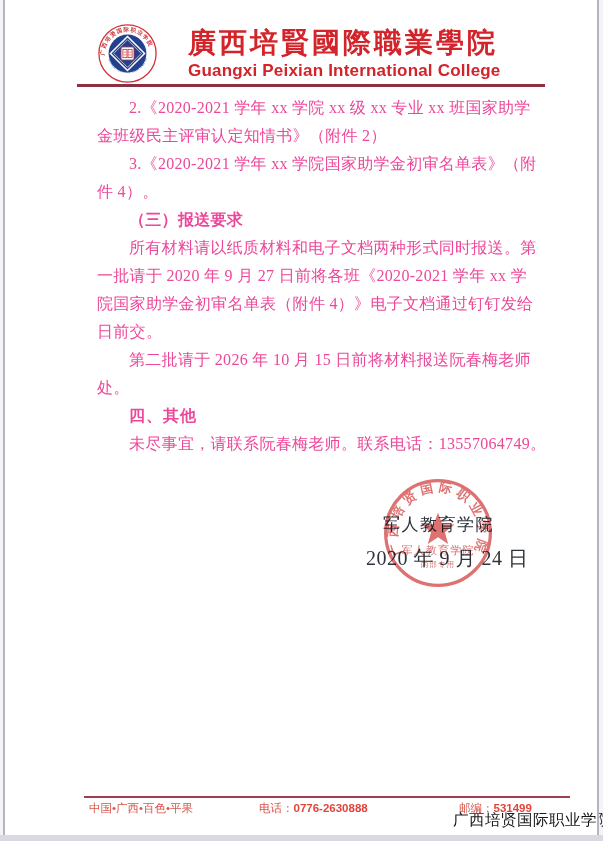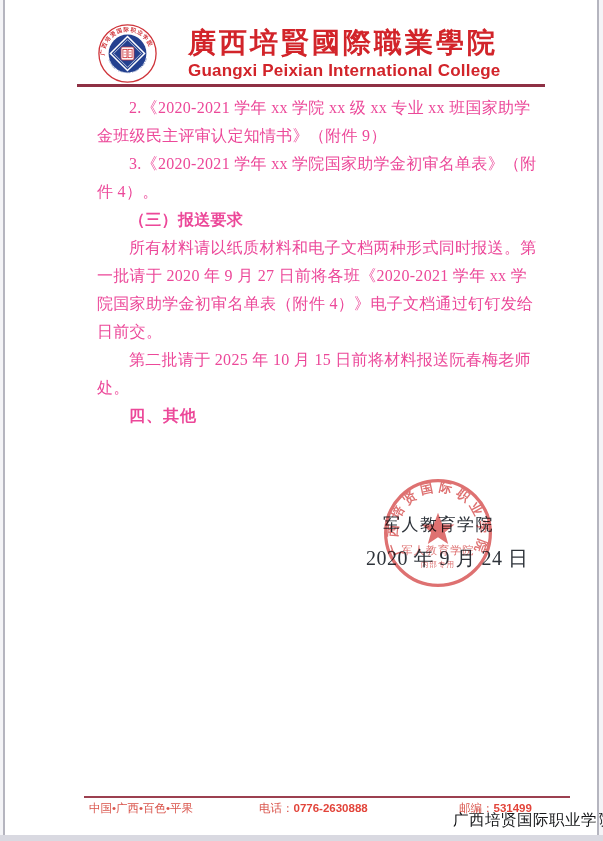--- a/index.html
+++ b/index.html
@@ -74,31 +74,32 @@
       </svg>
     </div>
     <div class="hdr-titles">
       <div class="hdr-zh">廣西培賢國際職業學院</div>
       <div class="hdr-en">Guangxi Peixian International College</div>
     </div>
     <div class="hdr-rule"></div>
 
     <div class="doc-body">
         <div class="bodyline indent">2.《2020-2021 学年 xx 学院 xx 级 xx 专业 xx 班国家助学</div>
-        <div class="bodyline">金班级民主评审认定知情书》（附件 9）</div>
+        <div class="bodyline">金班级民主评审认定知情书》（附件 2）</div>
         <div class="bodyline indent">3.《2020-2021 学年 xx 学院国家助学金初审名单表》（附</div>
         <div class="bodyline">件 4）。</div>
         <div class="bodyline indent bold">（三）报送要求</div>
         <div class="bodyline indent">所有材料请以纸质材料和电子文档两种形式同时报送。第</div>
         <div class="bodyline">一批请于 2020 年 9 月 27 日前将各班《2020-2021 学年 xx 学</div>
         <div class="bodyline">院国家助学金初审名单表（附件 4）》电子文档通过钉钉发给</div>
         <div class="bodyline">日前交。</div>
-        <div class="bodyline indent">第二批请于 2025 年 10 月 15 日前将材料报送阮春梅老师</div>
+        <div class="bodyline indent">第二批请于 2026 年 10 月 15 日前将材料报送阮春梅老师</div>
         <div class="bodyline">处。</div>
         <div class="bodyline indent bold sans">四、其他</div>
+        <div class="bodyline indent">未尽事宜，请联系阮春梅老师。联系电话：13557064749。</div>
       </div>
 
     <div class="sig-org">军人教育学院</div>
     <div class="sig-date">2020 年 9 月 24 日</div>
 
     <svg class="seal" viewBox="0 0 120 120">
       <circle cx="60" cy="60" r="51.5" fill="none" stroke="#d85858" stroke-width="3.2"></circle>
       <defs>
         <path id="sealArc" d="M 27,82 A 40,40 0 1 1 93,82" fill="none"></path>
       </defs>

